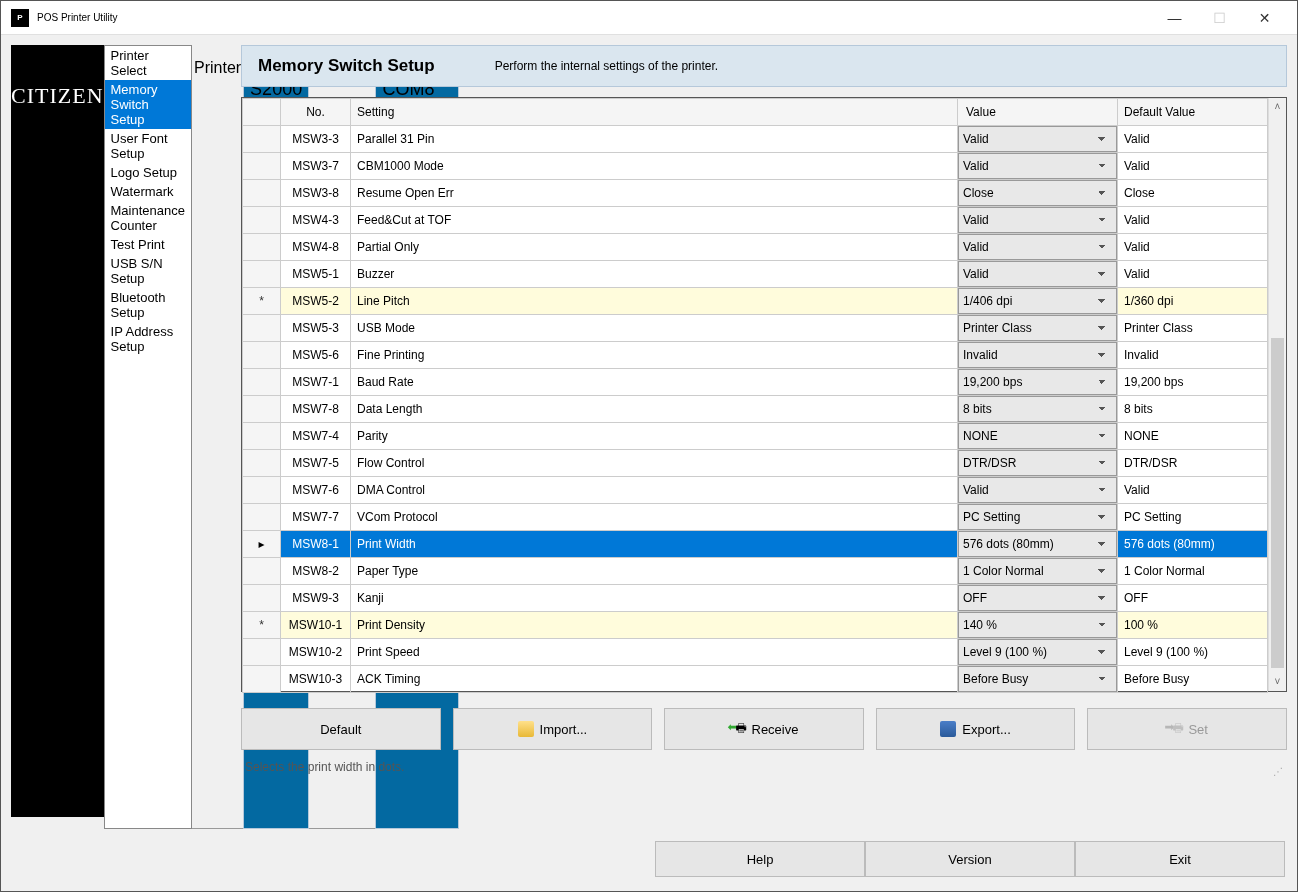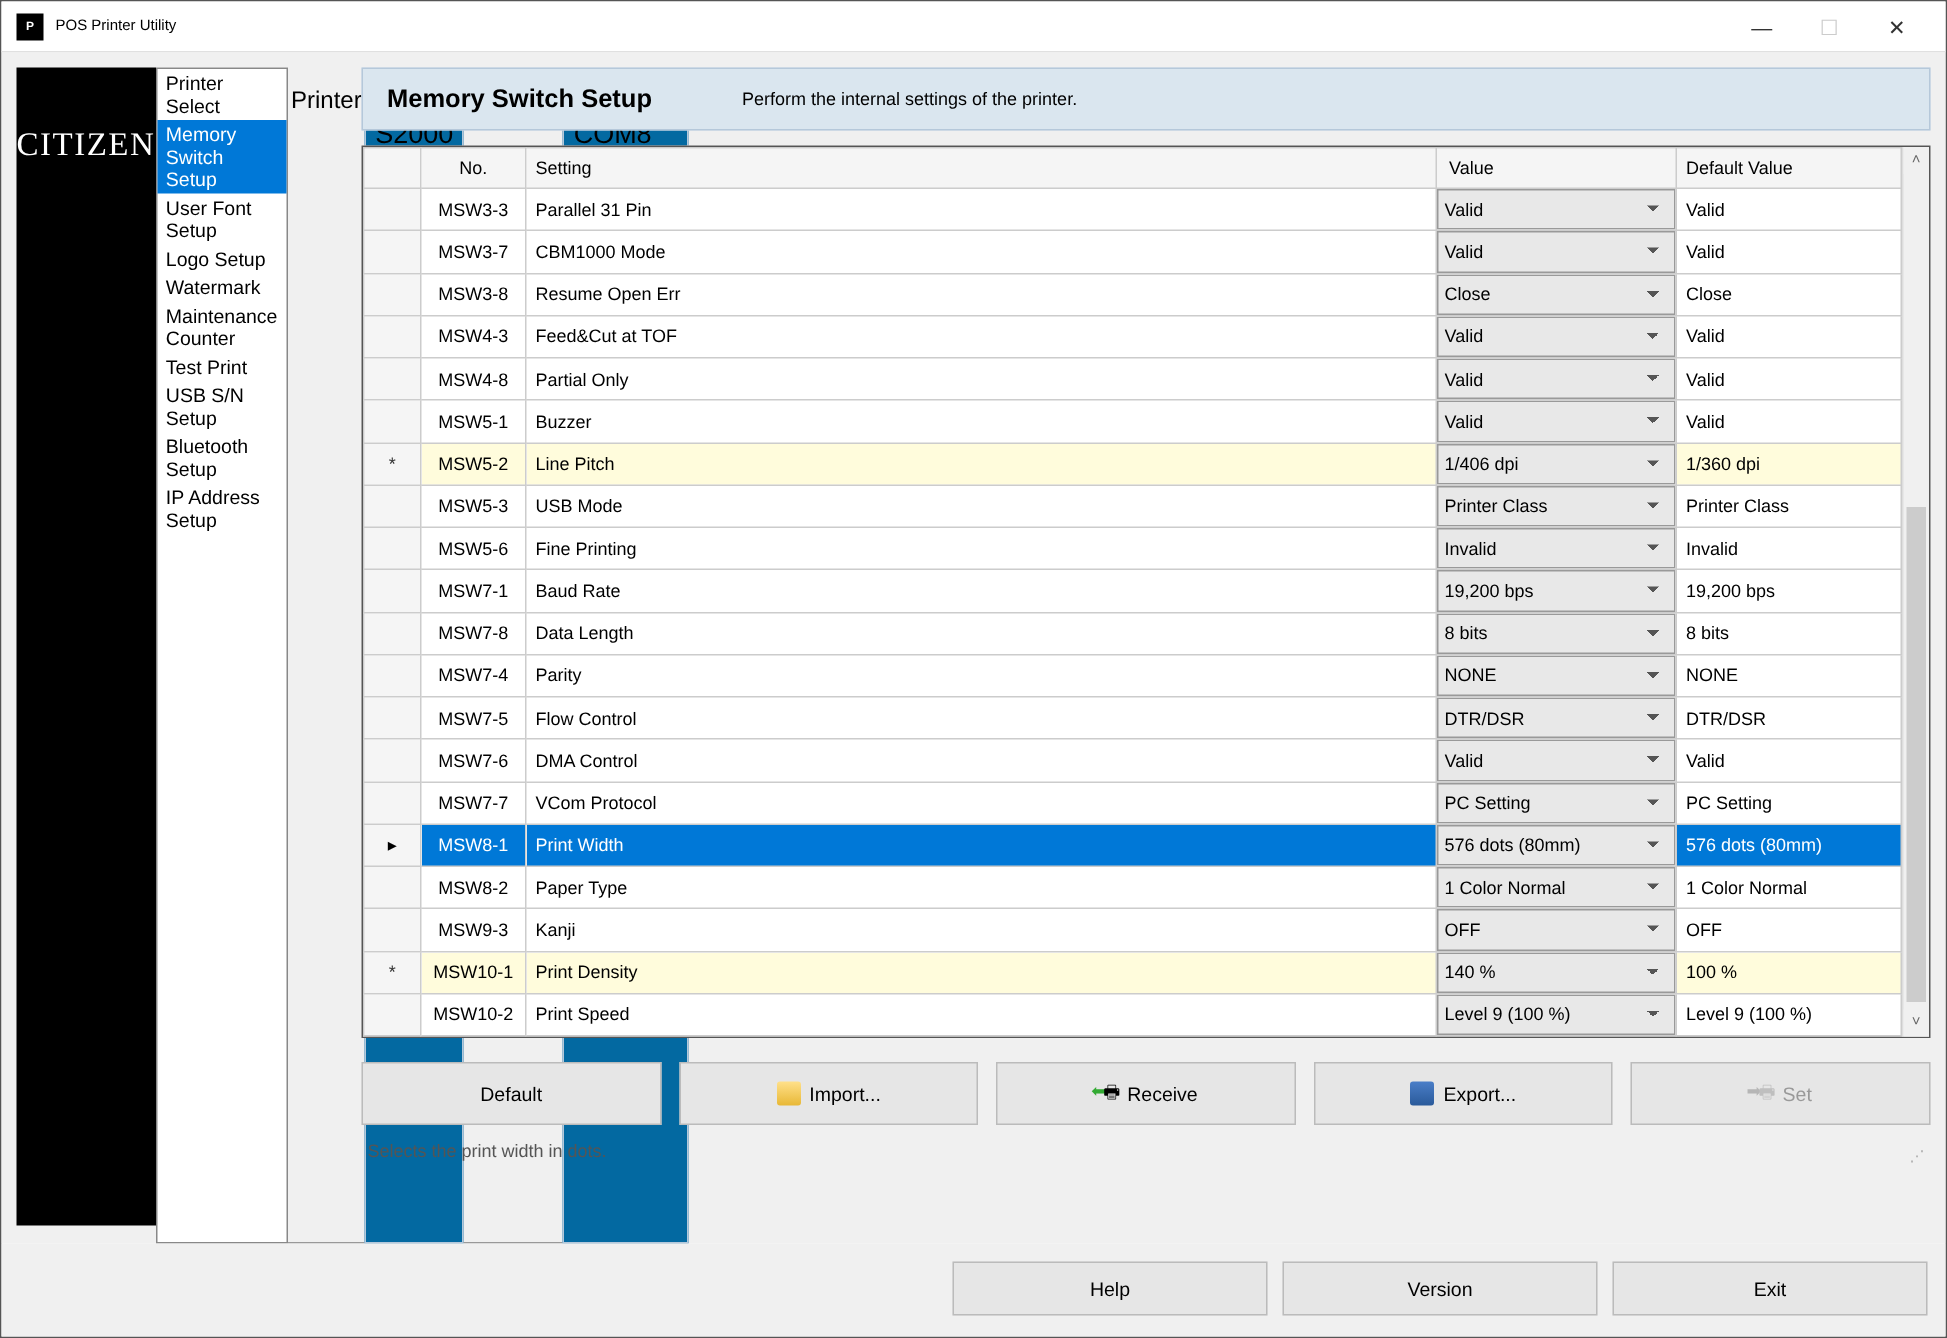--- a/index.html
+++ b/index.html
@@ -47,21 +47,21 @@
 .btn .ic { width:16px; height:16px; display:inline-block;}
 .ic-folder{background:linear-gradient(#ffe08a,#e8b836); border-radius:2px;}
 .ic-save{background:linear-gradient(#4a7ec8,#2a5a9a); border-radius:2px;}
 .ic-recv{position:relative;}
 .ic-recv:before{content:"⬅"; color:#3a3; font-size:12px; position:absolute; left:-2px; top:-1px;}
 .ic-recv:after{content:"🖶"; font-size:12px; position:absolute; left:6px; top:-2px; filter:grayscale(1);}
 .ic-set{position:relative; opacity:.5;}
 .ic-set:before{content:"➡"; color:#888; font-size:12px; position:absolute; left:-2px; top:-1px;}
 .ic-set:after{content:"🖶"; font-size:12px; position:absolute; left:6px; top:-2px; filter:grayscale(1);}
 .statustext { font-size: 12px; color: #555; padding: 10px 4px; }
-.footer { display: flex; justify-content: flex-end; gap: 10px; padding: 12px 12px 14px 0; background:#f0f0f0;}
+.footer { display: flex; justify-content: flex-end; padding: 12px 12px 14px 0; background:#f0f0f0;}
 .footer .fbtn { width: 210px; height: 36px; background: #e6e6e6; border: 1px solid #bbb; display: flex; align-items: center; justify-content: center; font-size: 13px; }
 .resize-grip{position:absolute; right:4px; bottom:52px; font-size:10px; color:#aaa;}
 </style>
 </head>
 <body>
 
 <div class="window">
   <div class="titlebar">
     <div class="appicon">P</div>
     <div class="title">POS Printer Utility</div>
@@ -243,20 +243,27 @@
                 <td class="c-val"><select><option>140 %</option></select></td>
                 <td class="c-def">100 %</td>
               </tr>
               <tr>
                 <td class="c-mark"></td>
                 <td class="c-no">MSW10-2</td>
                 <td>Print Speed</td>
                 <td class="c-val"><select><option>Level 9 (100 %)</option></select></td>
                 <td class="c-def">Level 9 (100 %)</td>
               </tr>
+              <tr>
+                <td class="c-mark"></td>
+                <td class="c-no">MSW10-3</td>
+                <td>ACK Timing</td>
+                <td class="c-val"><select><option>Before Busy</option></select></td>
+                <td class="c-def">Before Busy</td>
+              </tr>
             </tbody>
         </table>
         <div class="scrollbar">
           <div class="arrow">˄</div>
           <div class="thumb"></div>
           <div class="arrow" style="position:absolute;bottom:0;left:0;right:0;">˅</div>
         </div>
       </div>
 
       <div class="btnrow">

